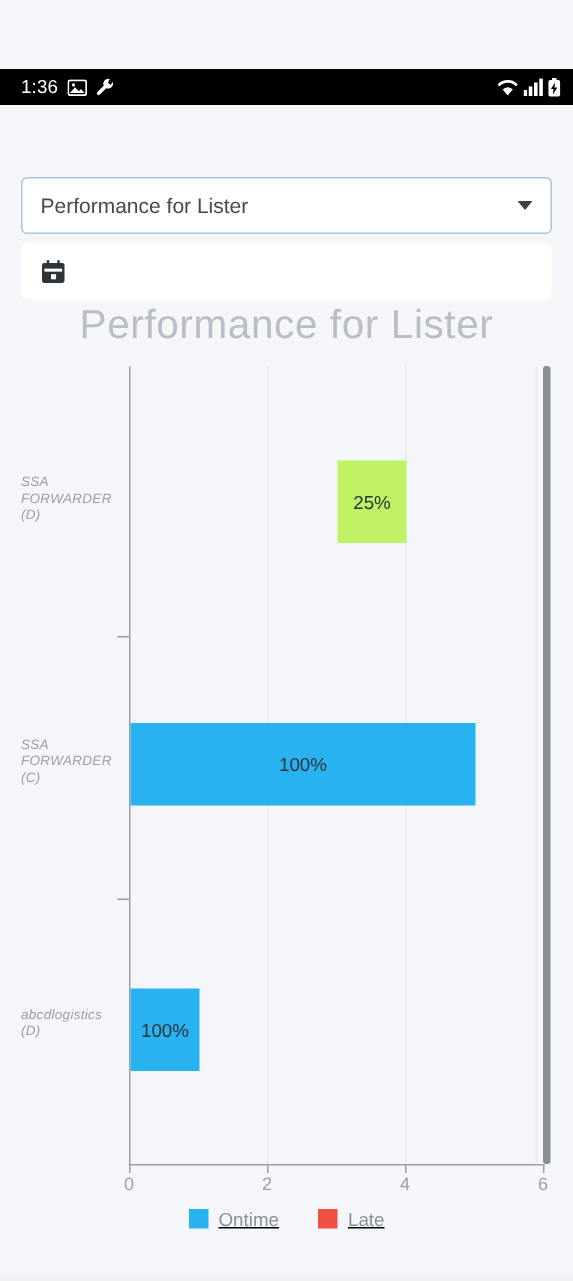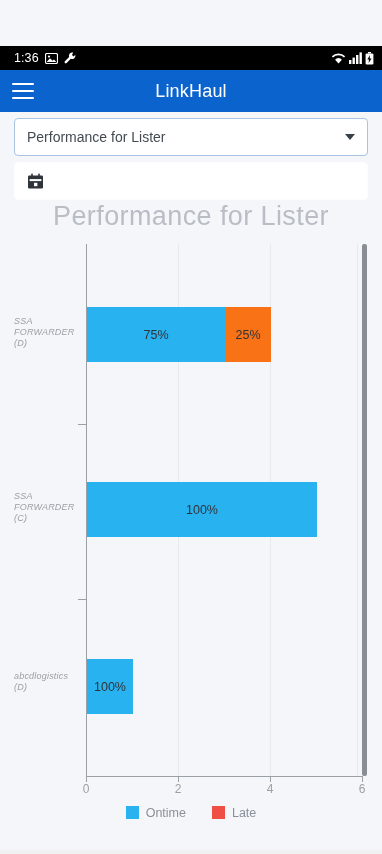--- a/index.html
+++ b/index.html
@@ -85,38 +85,38 @@
     position: absolute; left: 14px; width: 66px;
     font-size: 9px; line-height: 11px; color: #9b9fa6;
     letter-spacing: .2px;
     font-style: italic;
   }
   .bar {
     position: absolute; display: flex; align-items: center; justify-content: center;
     font-size: 12.5px; color: #2f333a;
   }
   .bar.ontime { background: #29b2f0; }
-  .bar.late { background: #f97316; }
+  .bar.late { background: #bef264; }
 
   
   .xaxis {
     position: absolute; left: 86px; top: 730px; width: 277px; height: 1px; background: #9aa0a6;
   }
   .xtick { position: absolute; top: 730px; width: 1px; height: 6px; background: #9aa0a6; }
   .xlabel {
     position: absolute; top: 736px; width: 30px; margin-left: -15px;
     text-align: center; font-size: 12px; color: #9b9fa6;
   }
 
   
   .legend {
     position: absolute; top: 760px; left: 0; width: 382px;
     display: flex; align-items: center; justify-content: center; gap: 26px;
   }
-  .leg-item { display: flex; align-items: flex-start; gap: 7px; }
+  .leg-item { display: flex; align-items: flex-start; gap: 7px; text-decoration: underline; }
   .leg-sw { width: 13px; height: 13px; }
   .leg-txt { font-size: 12.5px; color: #8a9099; }
 
   
   .navbar {
     position: absolute; bottom: 0; left: 0; width: 382px; height: 50px;
     background: #f1f1f1;
     display: flex; align-items: center; justify-content: space-around;
   }
   .nav-btn { display: flex; align-items: center; justify-content: center;
@@ -154,28 +154,20 @@
         <rect x="10.5" y="0.4" width="2.4" height="11.6" fill="#fff"></rect>
       </svg>
       <svg class="sb-ico" width="9" height="13" viewBox="0 0 9 13">
         <rect x="3" y="0" width="3" height="1.4" fill="#fff"></rect>
         <rect x="0.6" y="1.4" width="7.8" height="11" rx="1.2" fill="#fff"></rect>
         <path d="M5 3 L2.3 7.4 H4 L3.6 11 L6.6 6.4 H4.7 Z" fill="#000"></path>
       </svg>
     </div>
   </div>
 
-  <div class="appbar">
-    <div class="hamburger">
-      <i></i>
-      <i></i>
-      <i></i>
-    </div>
-    <div class="app-title">LinkHaul</div>
-  </div>
 
   <div class="fields">
     <div class="field select">
       <span class="field-text">Performance for Lister</span>
       <span class="caret"></span>
     </div>
     <div class="field date">
       <svg class="cal-ico" width="17" height="17" viewBox="0 0 17 17">
         <rect x="1" y="2.4" width="15" height="13.2" rx="1.4" fill="#2f333a"></rect>
         <rect x="4.2" y="0.4" width="1.6" height="3.4" rx="0.7" fill="#2f333a"></rect>
@@ -197,23 +189,20 @@
     <div class="yaxis"></div>
     <div class="ytick" style="top:180px;"></div>
     <div class="ytick" style="top:355px;"></div>
 
     <div class="scroll-track"></div>
 
     <div class="cat-label" style="top:72px;">
       <div>SSA</div>
       <div>FORWARDER</div>
       <div>(D)</div>
-    </div>
-    <div class="bar ontime" style="left:87px; top:63px; width:138px; height:55px;">
-      <span>75%</span>
     </div>
     <div class="bar late" style="left:225px; top:63px; width:46px; height:55px;">
       <span>25%</span>
     </div>
 
     <div class="cat-label" style="top:247px;">
       <div>SSA</div>
       <div>FORWARDER</div>
       <div>(C)</div>
     </div>

